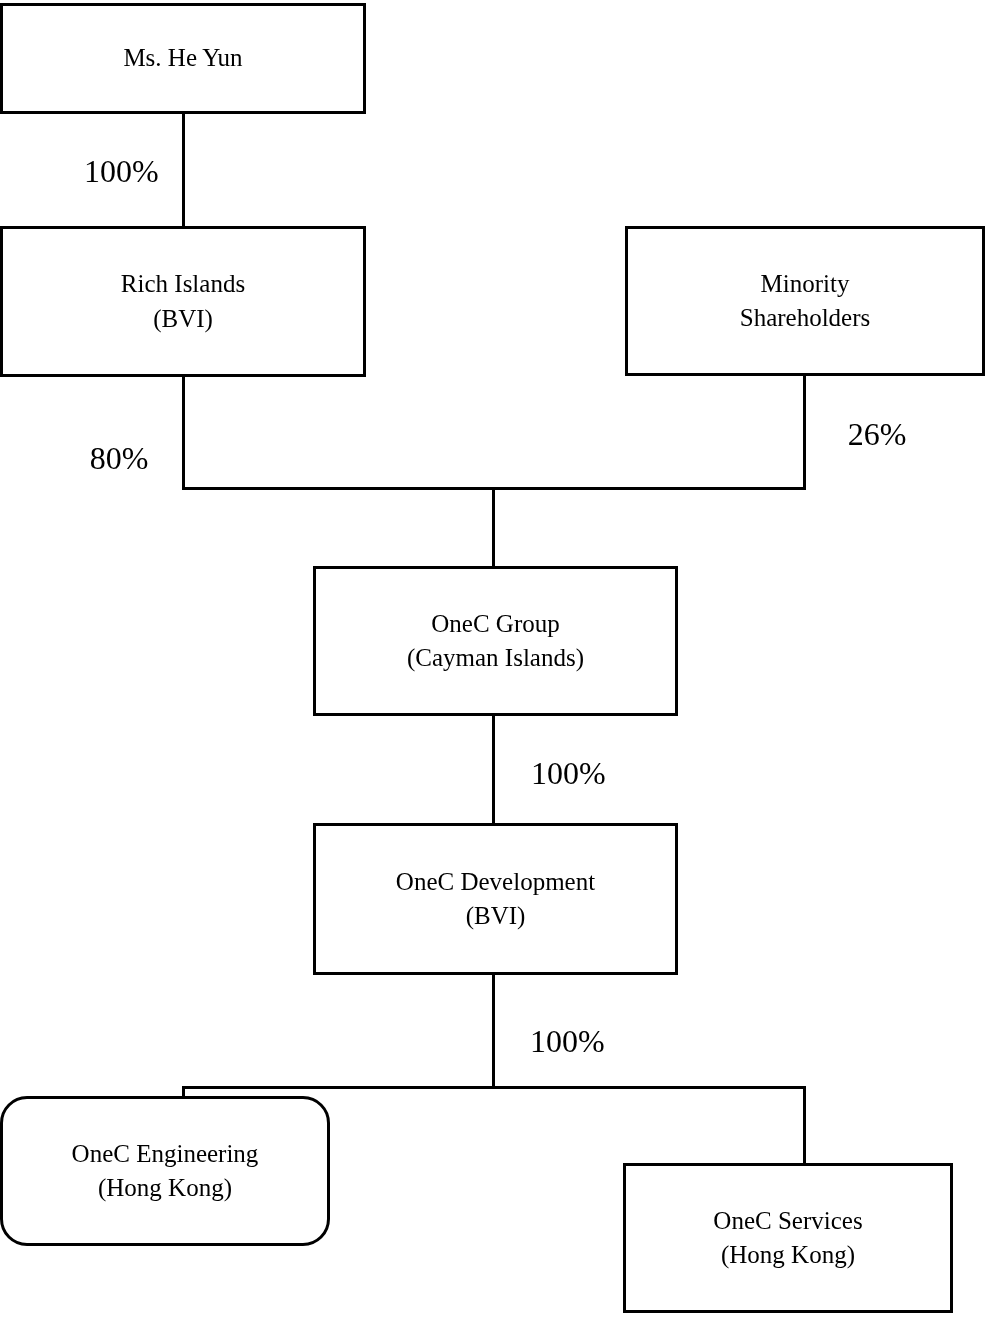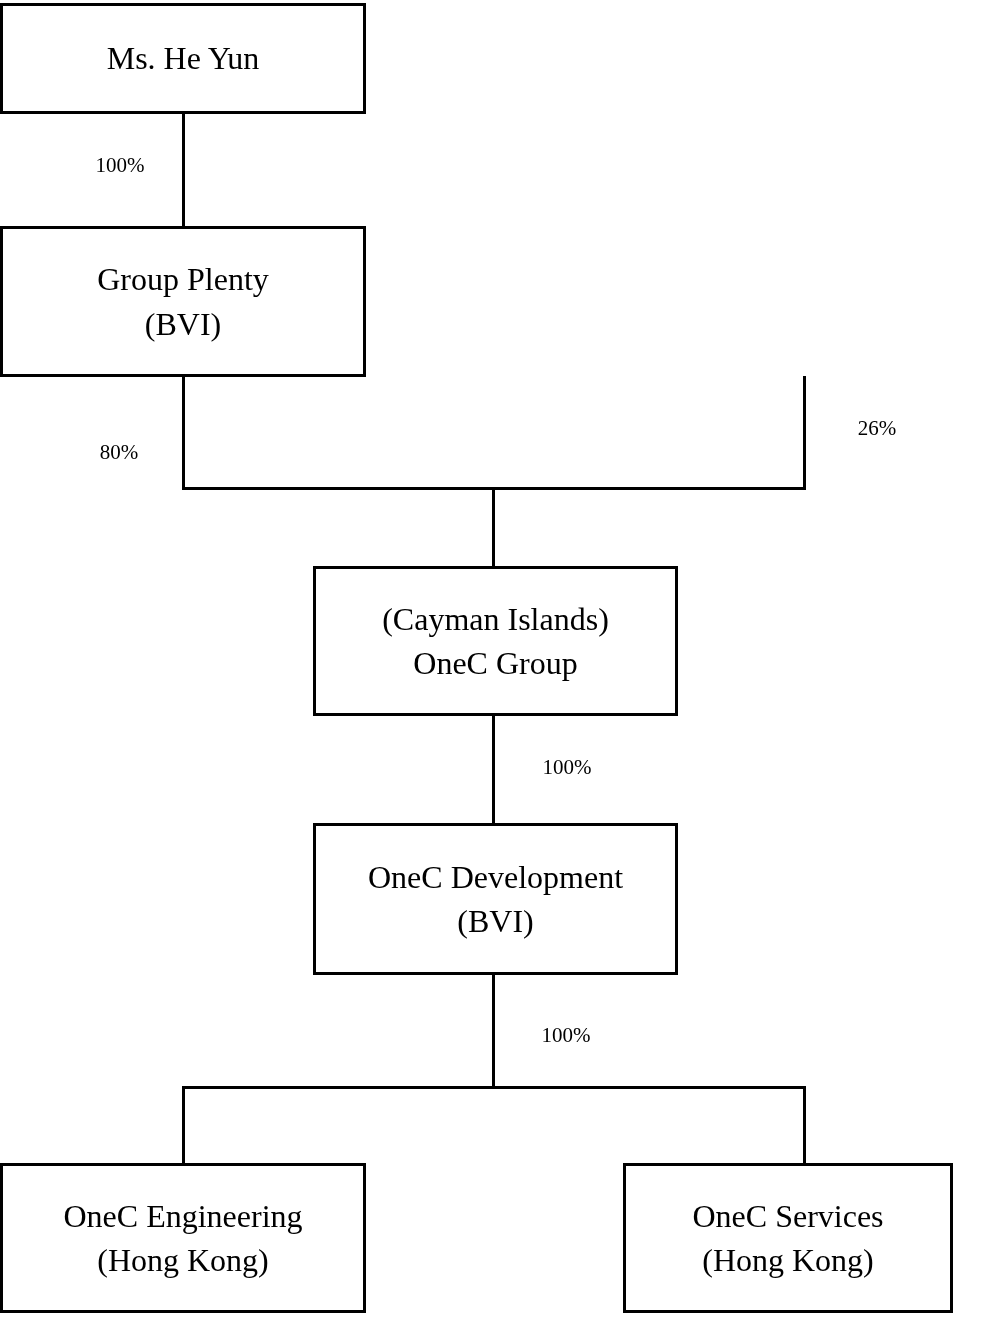--- a/index.html
+++ b/index.html
@@ -18,31 +18,31 @@
   }
   .node {
     position: absolute;
     box-sizing: border-box;
     border: 3px solid #000000;
     background: #ffffff;
     display: flex;
     align-items: center;
     justify-content: center;
     text-align: center;
-    font-size: 32px;
+    font-size: 25px;
     line-height: 1.38;
   }
   .node span { display: block; }
   .line {
     position: absolute;
     background: #000000;
   }
   .pct {
     position: absolute;
-    font-size: 21px;
+    font-size: 32px;
     width: 72px;
     text-align: center;
     white-space: nowrap;
   }
 </style>
 </head>
 <body>
 
 <div class="canvas">
 
@@ -58,41 +58,47 @@
   <div class="line" style="left:803px; top:1087px; width:3px; height:77px;"></div>
 
   <div class="node" style="left:0px; top:3px; width:366px; height:111px;">
     <div>
       <span>Ms. He Yun</span>
     </div>
   </div>
 
   <div class="node" style="left:0px; top:226px; width:366px; height:151px;">
     <div>
-      <span>Group Plenty</span>
+      <span>Rich Islands</span>
       <span>(BVI)</span>
     </div>
   </div>
 
+  <div class="node" style="left:625px; top:226px; width:360px; height:150px;">
+    <div>
+      <span>Minority</span>
+      <span>Shareholders</span>
+    </div>
+  </div>
 
   <div class="node" style="left:313px; top:566px; width:365px; height:150px;">
     <div>
+      <span>OneC Group</span>
       <span>(Cayman Islands)</span>
-      <span>OneC Group</span>
     </div>
   </div>
 
   <div class="node" style="left:313px; top:823px; width:365px; height:152px;align-items:center;">
     <div>
       <span>OneC Development</span>
       <span>(BVI)</span>
     </div>
   </div>
 
-  <div class="node" style="left:0px; top:1163px; width:366px; height:150px;">
+  <div class="node" style="left:0px; top:1096px; width:330px; height:150px;border-radius:27px;">
     <div>
       <span>OneC Engineering</span>
       <span>(Hong Kong)</span>
     </div>
   </div>
 
   <div class="node" style="left:623px; top:1163px; width:330px; height:150px;">
     <div>
       <span>OneC Services</span>
       <span>(Hong Kong)</span>

